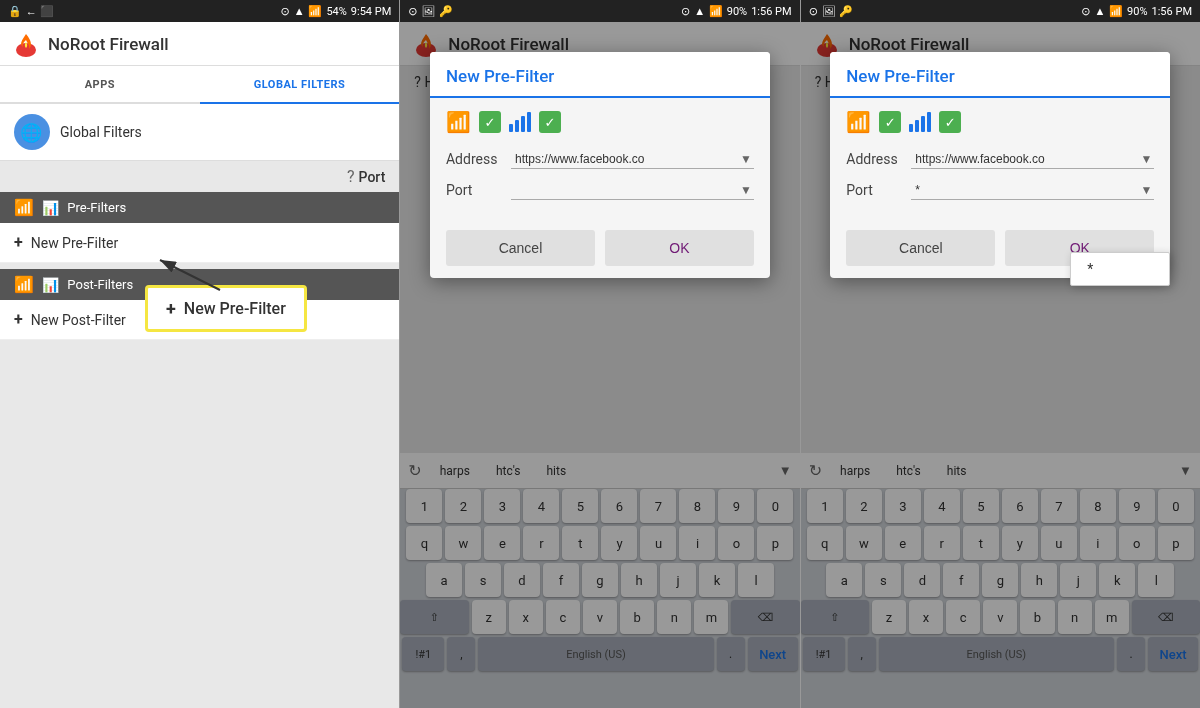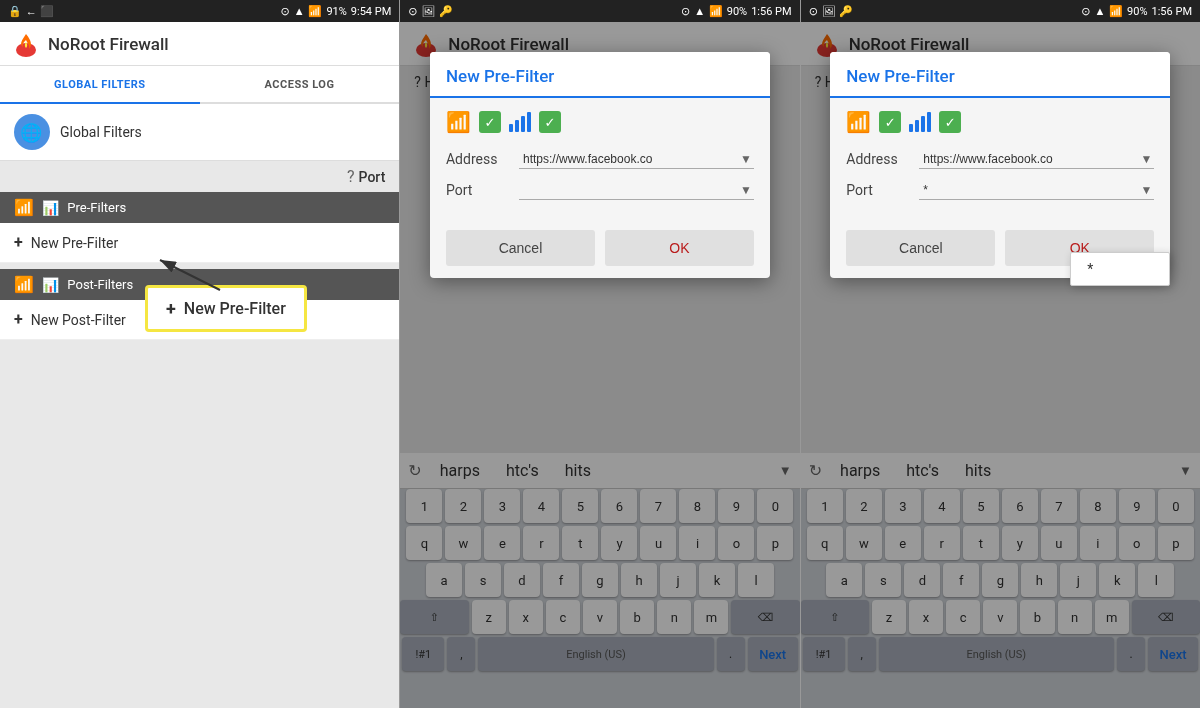--- a/index.html
+++ b/index.html
@@ -226,21 +226,21 @@
       width: 22px; height: 22px;
       background: #4CAF50;
       border-radius: 3px;
       display: flex; align-items: center; justify-content: center;
       color: #fff; font-size: 13px;
     }
 
     .dialog-field-row {
       display: flex;
       align-items: center;
-      gap: 18px;
+      gap: 10px;
       margin-bottom: 10px;
     }
     .field-label {
       font-size: 14px;
       color: #444;
       width: 55px;
       flex-shrink: 0;
     }
     .field-input-wrapper {
       flex: 1;
@@ -274,42 +274,42 @@
       flex: 1;
       padding: 10px;
       border: none;
       background: #e0e0e0;
       border-radius: 3px;
       font-size: 14px;
       color: #444;
       cursor: pointer;
       font-weight: 500;
     }
-    .dialog-btn.ok { color: #b91c1c; }
+    .dialog-btn.ok { color: #701a75; }
 
     
     .keyboard-area {
       position: absolute;
       bottom: 0;
       left: 0; right: 0;
       background: #d1d5db;
       z-index: 5;
       height: 255px;
     }
     .keyboard-suggestions {
       background: #fff;
       display: flex;
       align-items: center;
       padding: 4px 8px;
       height: 36px;
       border-bottom: 1px solid #ccc;
       gap: 10px;
     }
     .suggest-item {
-      font-size: 16px;
+      font-size: 12px;
       color: #333;
       padding: 2px 8px;
     }
     .suggest-arrow { margin-left: auto; font-size: 13px; color: #666; }
     .kb-row {
       display: flex;
       justify-content: center;
       gap: 3px;
       margin-bottom: 3px;
     }
@@ -386,40 +386,40 @@
   <div class="status-bar">
     <div class="status-bar-left">
       <span>🔒</span>
       <span>←</span>
       <span>⬛</span>
     </div>
     <div class="status-bar-right">
       <span>⊙</span>
       <span>▲</span>
       <span>📶</span>
-      <span>91%</span>
+      <span>54%</span>
       <span>9:54 PM</span>
     </div>
   </div>
 
   <div class="app-header">
     <svg class="fire-icon" viewBox="0 0 28 28">
       <ellipse cx="14" cy="20" rx="10" ry="7" fill="#e53935"></ellipse>
       <path d="M14 4 C10 10 7 14 11 17 C10 14 12 12 14 10 C16 14 18 16 17 19 C20 16 20 11 14 4Z" fill="#FF6D00"></path>
       <path d="M14 12 C12 15 13 17 14 18 C15 17 16 15 14 12Z" fill="#FFEB3B"></path>
     </svg>
     <span class="app-title">NoRoot Firewall</span>
   </div>
 
   <div class="tab-bar">
+    <div class="tab">
+      <span>APPS</span>
+    </div>
     <div class="tab active">
       <span>GLOBAL FILTERS</span>
-    </div>
-    <div class="tab">
-      <span>ACCESS LOG</span>
     </div>
   </div>
 
   <div class="global-filters-row" style="background:#fff;">
     <div class="globe-icon">🌐</div>
     <span class="gf-label">Global Filters</span>
   </div>
 
   <div class="help-row">
     <span class="question-icon">?</span>

